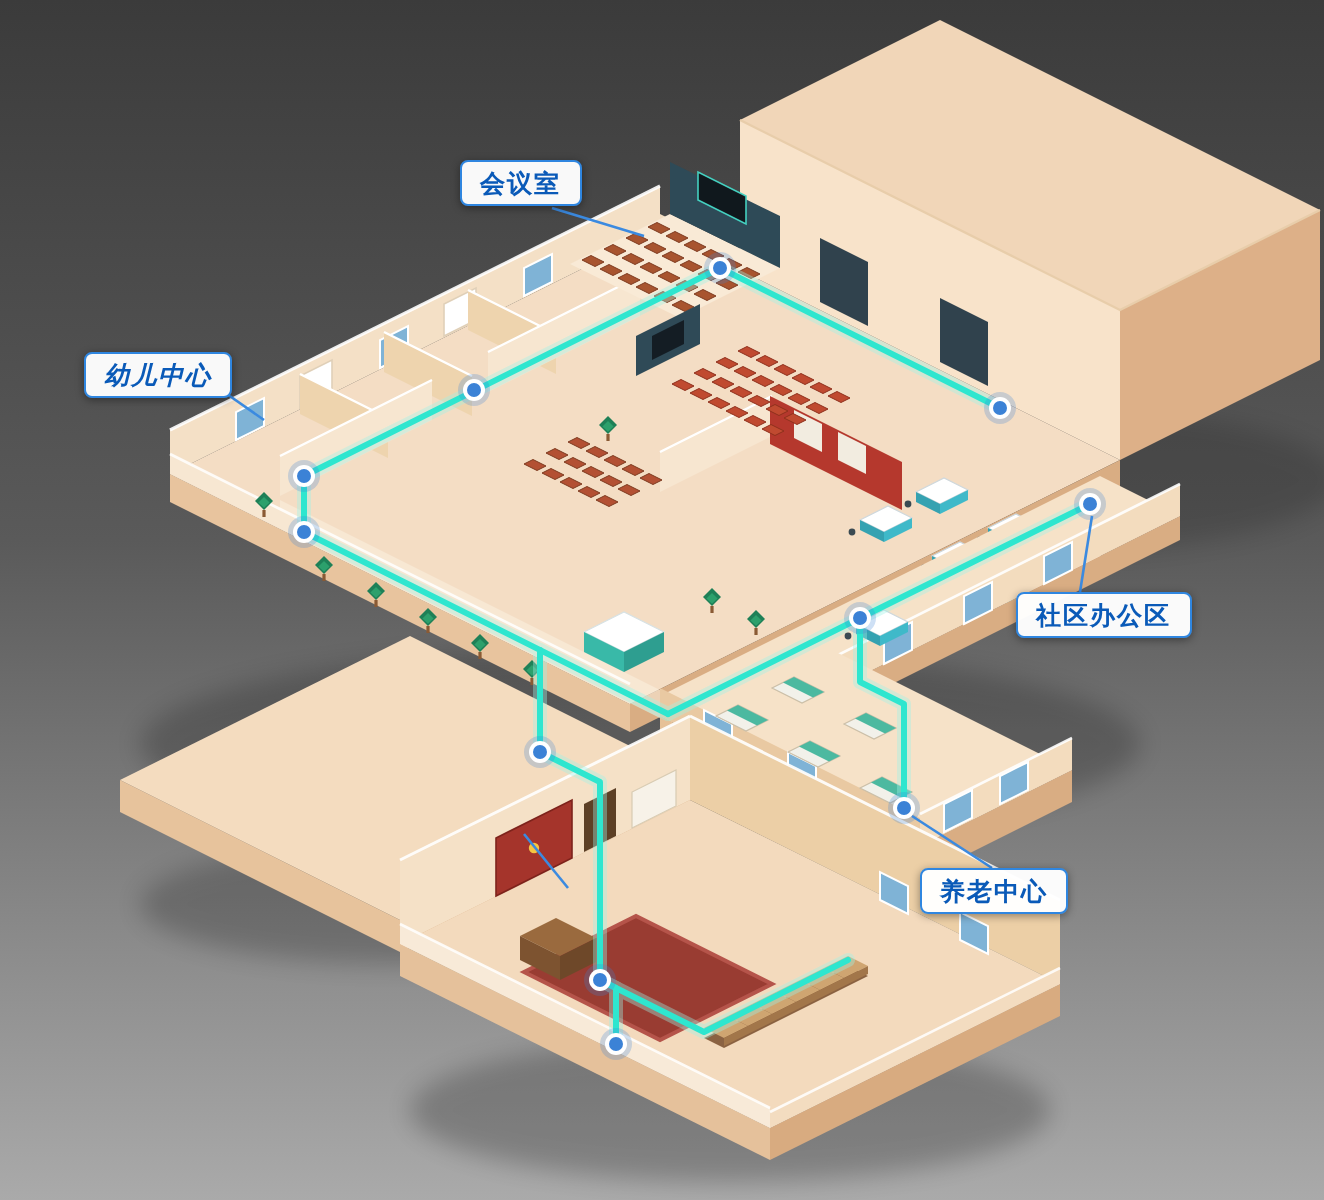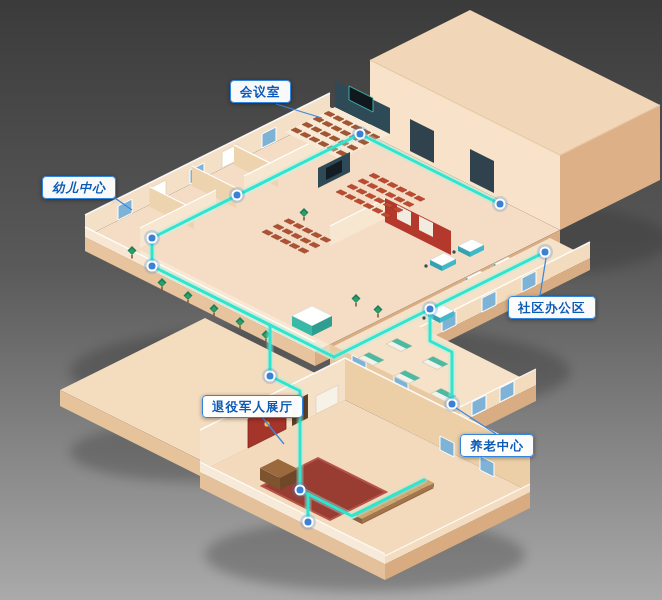--- a/index.html
+++ b/index.html
@@ -388,15 +388,14 @@
     <line x1="112" y1="196" x2="132" y2="210"></line>
     <line x1="540" y1="296" x2="546" y2="258"></line>
     <line x1="262" y1="417" x2="284" y2="444"></line>
     <line x1="496" y1="434" x2="456" y2="408"></line>
   </g>
 </svg>
 
   <div class="map-label lbl-conference">会议室</div>
   <div class="map-label lbl-children">幼儿中心</div>
   <div class="map-label lbl-community">社区办公区</div>
-  <div class="map-label lbl-veterans">退役军人展厅</div>
   <div class="map-label lbl-elderly">养老中心</div>
 </div>
 
 </body></html>

